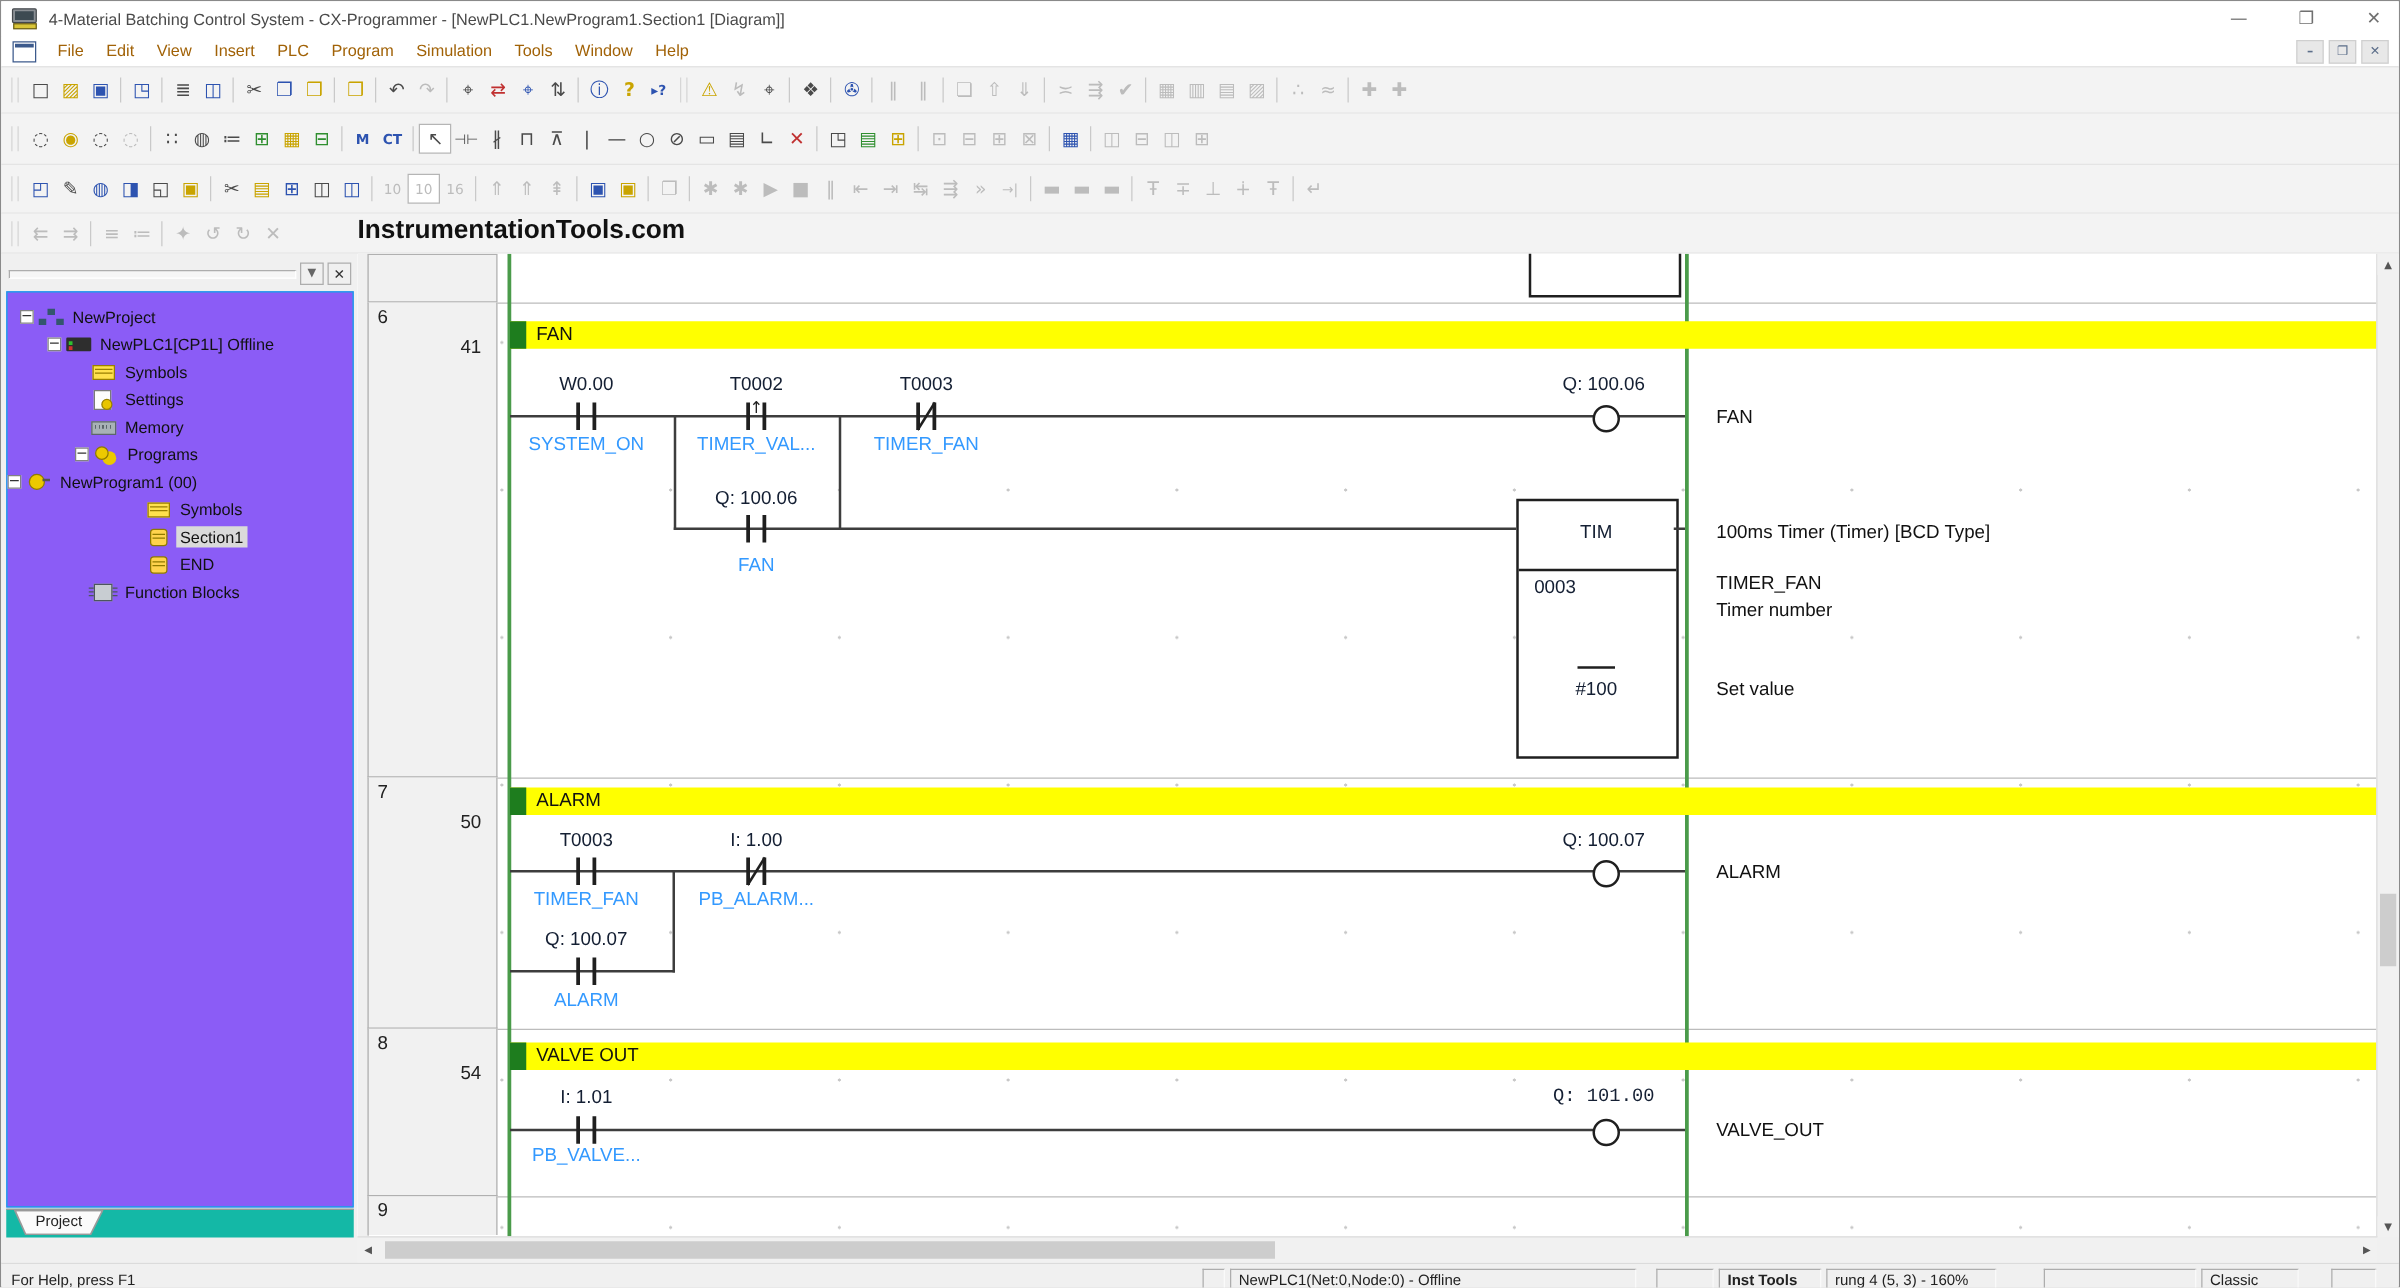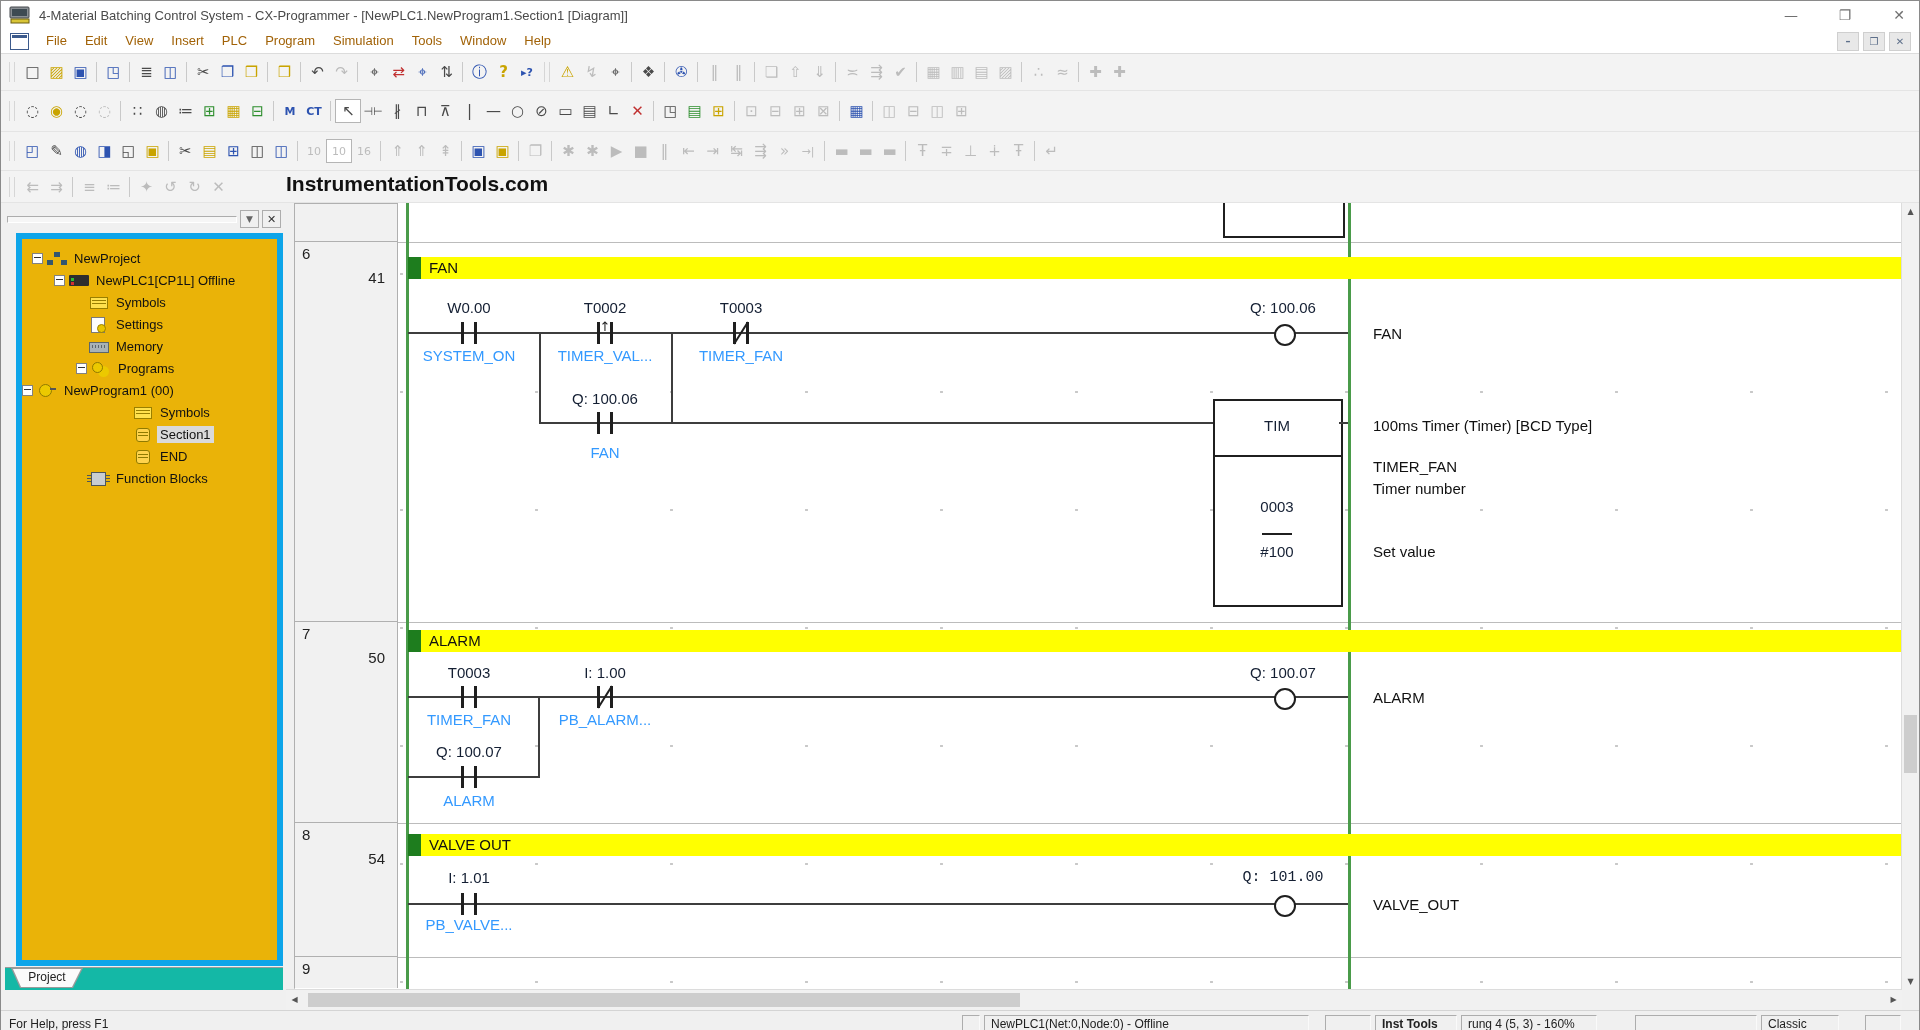--- a/index.html
+++ b/index.html
@@ -27,21 +27,21 @@
   .ti.sep{width:1px;height:20px;background:#c9c9c9;margin:0 4px;}
   .ti.grip{width:4px;height:20px;border-left:1px solid #d6d6d6;border-right:1px solid #d6d6d6;margin:0 5px;background:none;}
   .ti.yel{color:#c9a400}.ti.blu{color:#2d53b0}.ti.grn{color:#2f8f2f}.ti.red{color:#c03030}
   .ti.dis{color:#bcbcbc}.ti.sel{background:#fff;border:1px solid #b5b5b5;}
   .ti.bold{font-weight:bold}.ti.sm{font-size:11px;letter-spacing:0;}
   .brand{font-size:21px;font-weight:bold;color:#111;margin-left:64px;white-space:nowrap;}
   
   .main{height:807px;display:flex;background:#f0f0f0;position:relative;}
   
   .treepanel{width:285px;flex:none;position:relative;background:#f0f0f0;}
-  .treebox{position:absolute;left:4px;top:30px;right:3px;bottom:44px;background:#eab308;border:6px solid #0ea5e9;overflow:hidden;margin-left:11px;}
+  .treebox{position:absolute;left:4px;top:30px;right:3px;bottom:44px;background:#8b5cf6;border:1px solid #0ea5e9;overflow:hidden;}
   .treehead{position:absolute;left:4px;top:6px;right:3px;height:20px;display:flex;align-items:center;gap:3px;padding:0 2px;}
   .tgroove{flex:1;height:5px;border:1px solid #adadad;border-bottom-color:#fff;border-right-color:#fff;background:#f6f6f6;}
   .thbtn{width:17px;height:16px;background:#f0f0f0;border:1px solid #adadad;display:flex;align-items:center;
     justify-content:center;font-size:9px;color:#666;font-family:"DejaVu Sans",sans-serif;}
   .trow{height:22px;display:flex;align-items:center;gap:4px;font-size:13px;color:#111;white-space:nowrap;}
   .exp{width:9px;height:9px;border:1px solid #828282;background:#fff;position:relative;flex:none;}
   .exp::before{content:"";position:absolute;left:1px;right:1px;top:3px;height:1px;background:#333;}
   .tlab{padding:1px 3px;}
   .trow.selected .tlab{background:#dadada;}
   .tico{width:20px;height:15px;position:relative;flex:none;}
@@ -448,21 +448,21 @@
         <div class="wire" style="left:253px;top:219px;width:674px;"></div>
         <div class="lbl" style="left:319px;top:187px;">Q: 100.06</div>
         <div class="cbar" style="left:311px;top:209px;"></div>
         <div class="cbar" style="left:324px;top:209px;"></div>
         <div class="lbl sym" style="left:319px;top:241px;">FAN</div>
 
         <div class="ibox" style="left:927px;top:196px;width:126px;height:204px;">
           <div class="div1" style="top:54px;"></div>
         </div>
         <div class="lbl" style="left:991px;top:214px;font-size:15px;">TIM</div>
-        <div class="lbl" style="left:991px;top:258px;margin-top:37px;">0003</div>
+        <div class="lbl" style="left:958px;top:258px;">0003</div>
         <div class="over" style="left:976px;top:330px;width:30px;"></div>
         <div class="lbl" style="left:991px;top:340px;">#100</div>
         <div class="wire" style="left:1053px;top:219px;width:9px;"></div>
 
         <div class="cmt sym" style="left:1087px;top:122px;">FAN</div>
         <div class="cmt" style="left:1087px;top:214px;">100ms Timer (Timer) [BCD Type]</div>
         <div class="cmt sym" style="left:1087px;top:255px;">TIMER_FAN</div>
         <div class="cmt" style="left:1087px;top:277px;">Timer number</div>
         <div class="cmt" style="left:1087px;top:340px;">Set value</div>
 

